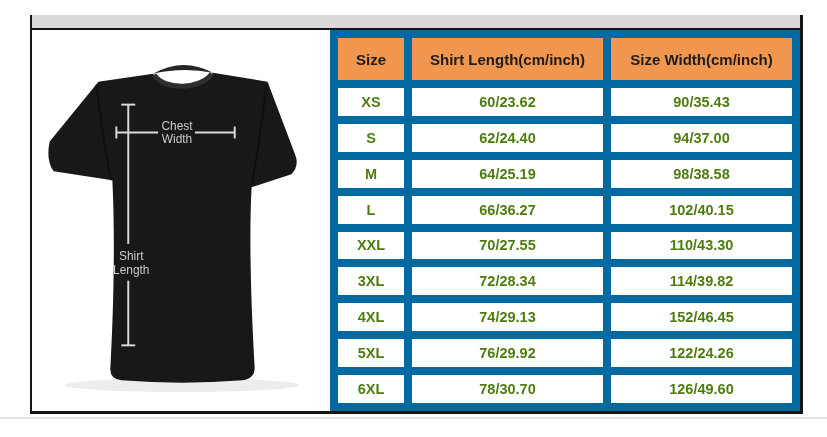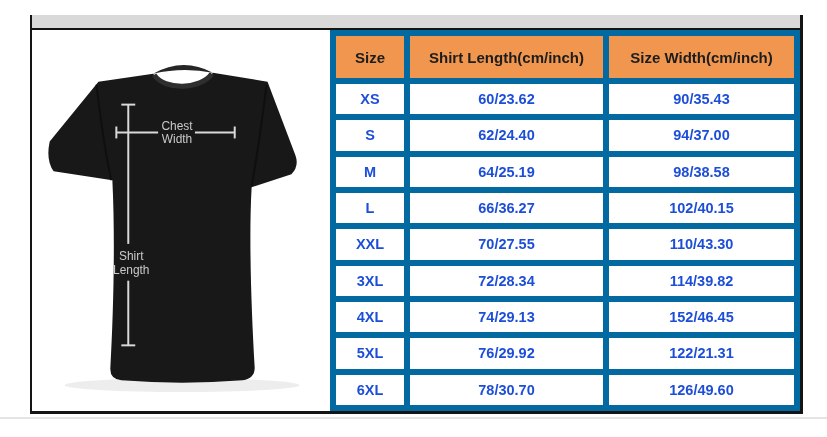--- a/index.html
+++ b/index.html
@@ -24,30 +24,30 @@
   .image-panel {
     width:298px; flex:0 0 298px; position:relative; background:#ffffff;
   }
   .image-panel svg { display:block; width:298px; height:100%; }
   .table-wrap { flex:1 1 auto; }
   table.size-table {
     width:100%; height:100%;
     border-collapse:collapse; table-layout:fixed;
   }
   table.size-table th, table.size-table td {
-    border:6px solid #0369a1;
+    border:8px solid #0369a1;
     text-align:center; vertical-align:middle;
     padding:0; overflow:hidden; white-space:nowrap;
   }
   table.size-table th {
     background:#f0964e; color:#1d1d1d;
     font-size:15px; font-weight:bold; height:42px;
   }
   table.size-table td {
-    color:#1d4ed8; font-size:14.5px; font-weight:bold;
+    color:#4d7c0f; font-size:14.5px; font-weight:bold;
   }
   col.c-size  { width:74px; }
   col.c-len   { width:199px; }
   .shadow-line {
     position:absolute; left:0; top:417px; width:827px; height:2px;
     background:#e4e4e4;
   }
   .measure-text { fill:#c9c9c9; font-family:"Liberation Sans", sans-serif; font-size:12px; }
 </style>
 </head>
@@ -152,21 +152,21 @@
               <td>114/39.82</td>
             </tr>
             <tr>
               <td>4XL</td>
               <td>74/29.13</td>
               <td>152/46.45</td>
             </tr>
             <tr>
               <td>5XL</td>
               <td>76/29.92</td>
-              <td>122/21.31</td>
+              <td>122/24.26</td>
             </tr>
             <tr>
               <td>6XL</td>
               <td>78/30.70</td>
               <td>126/49.60</td>
             </tr>
           </tbody>
         </table>
       </div>
 

